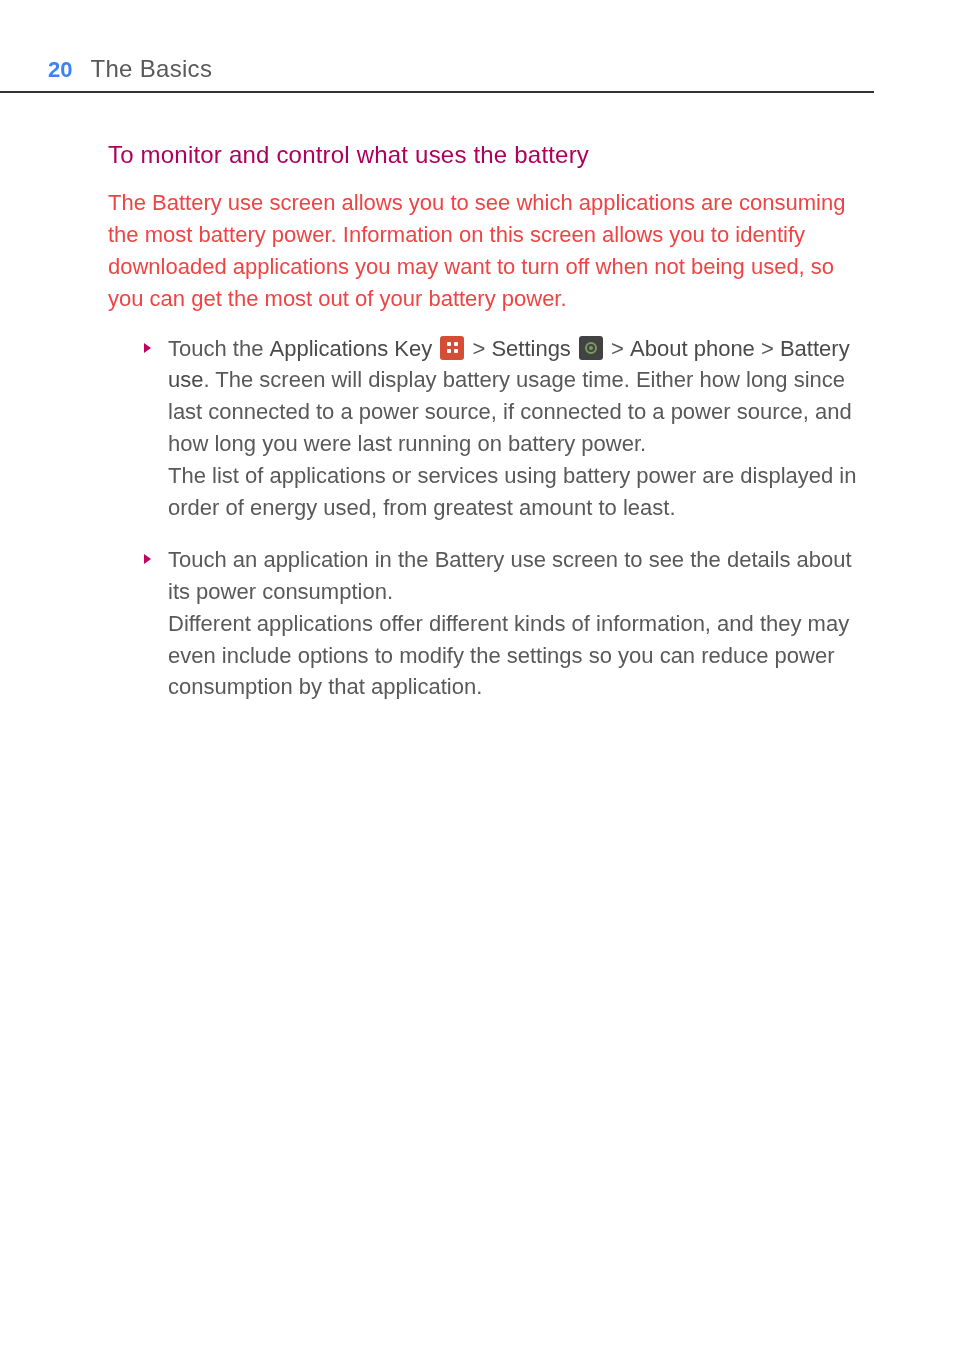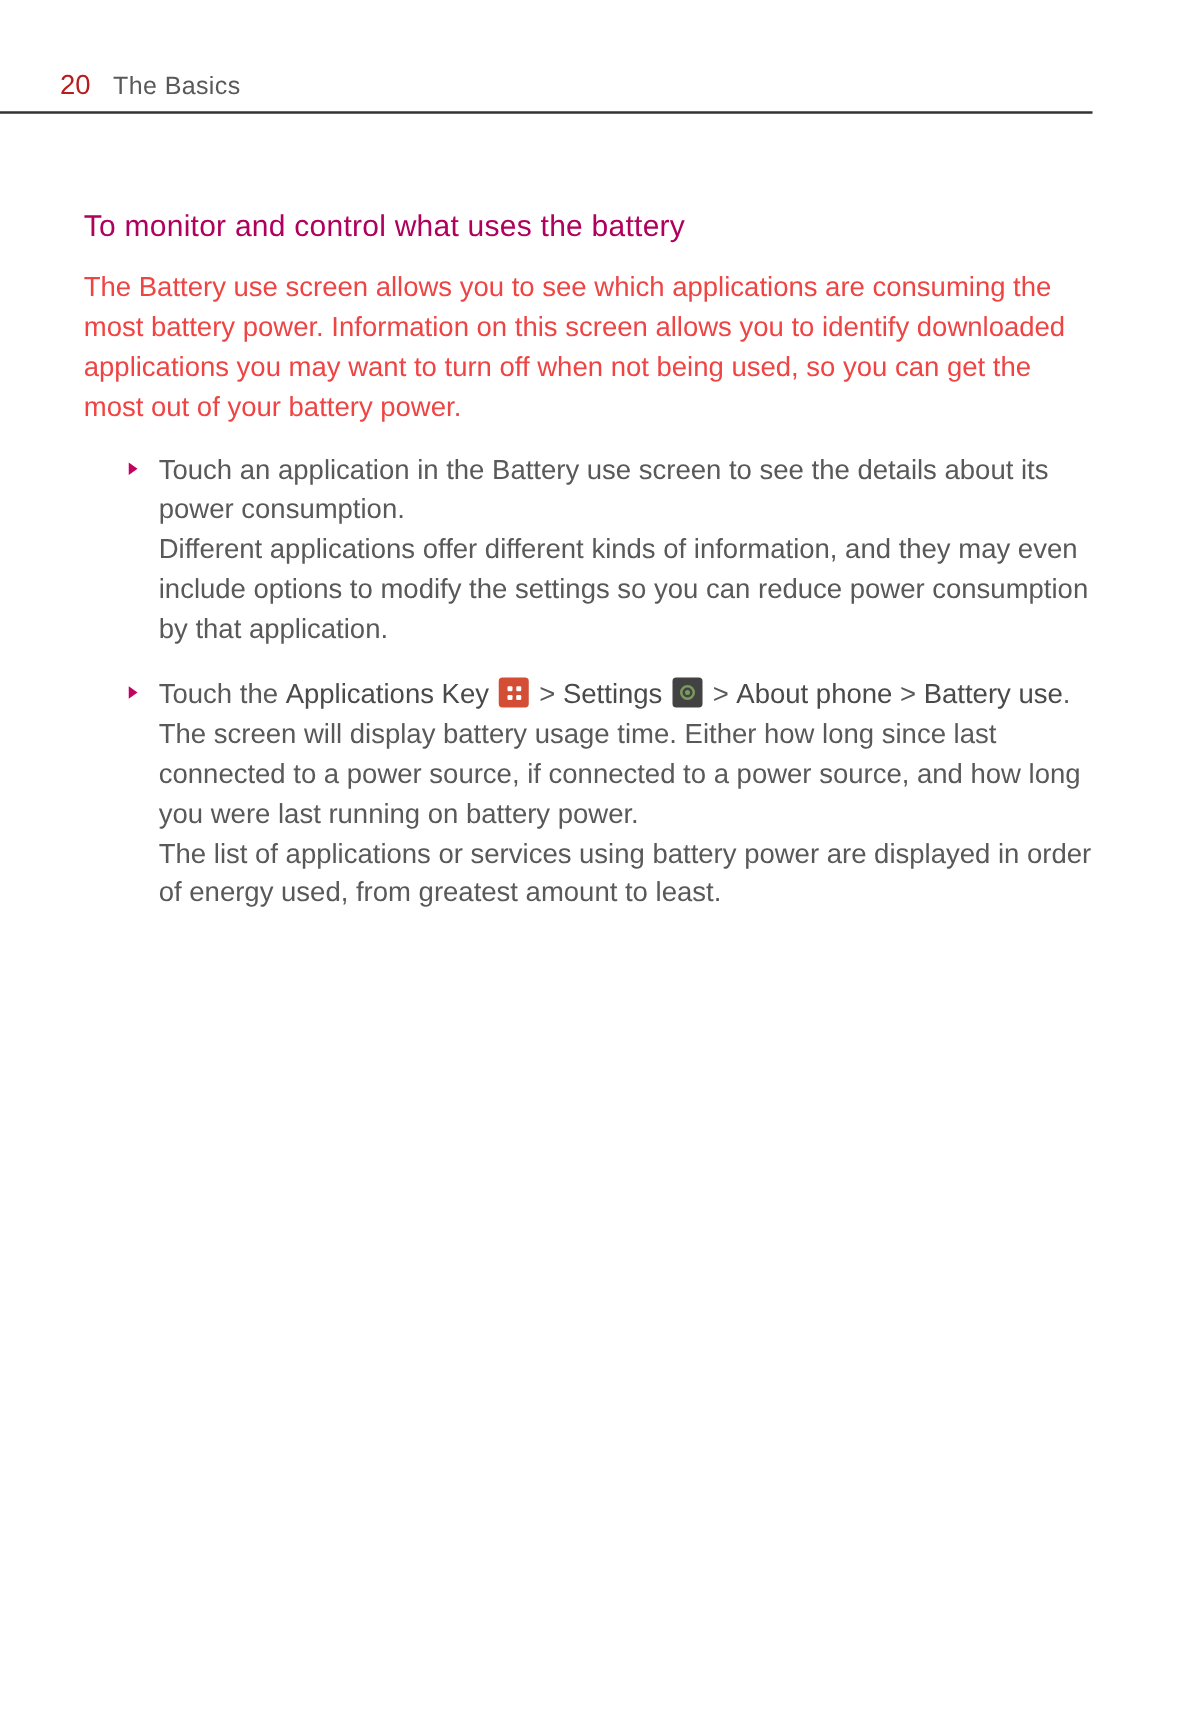--- a/index.html
+++ b/index.html
@@ -18,33 +18,32 @@
     .header {
       display: flex;
       align-items: baseline;
       padding: 55px 0 8px 48px;
       border-bottom: 2px solid #333;
       margin-right: 80px;
       margin-left: 0;
     }
     .page-num {
       font-size: 22px;
-      color: #b91c1c;
-      font-weight: 400;
+      color: #3b82f6;
+      font-weight: 700;
       margin-right: 18px;
     }
     .header-title {
-      font-size: 20px;
+      font-size: 24px;
       color: #595959;
       font-weight: 400;
       letter-spacing: 0.3px;
     }
     .content {
-      padding: 48px 80px 0 67px;
-      margin-top: 29px;
+      padding: 48px 80px 0 108px;
     }
     .section-heading {
       color: #b0005d;
       font-size: 24px;
       font-weight: 400;
       margin-bottom: 18px;
       letter-spacing: 0.2px;
     }
     .intro-para {
       font-size: 22px;
@@ -140,35 +139,35 @@
 </div>
 
 <div class="content">
   <h2 class="section-heading">To monitor and control what uses the battery</h2>
 
   <p class="intro-para">The Battery use screen allows you to see which applications are consuming the most battery power. Information on this screen allows you to identify downloaded applications you may want to turn off when not being used, so you can get the most out of your battery power.</p>
 
   <ul class="bullet-list">
     <li class="bullet-item">
       <span class="bullet-arrow"></span>
-      <span>Touch an application in the Battery use screen to see the details about its power consumption.</span>
-      <br>
-      <span>Different applications offer different kinds of information, and they may even include options to modify the settings so you can reduce power consumption by that application.</span>
-    </li>
-    <li class="bullet-item">
-      <span class="bullet-arrow"></span>
       <span>Touch the </span><span class="medium">Applications Key</span>
       <span class="icon-inline apps-icon">
         <span class="apps-dots">
           <span class="apps-dot"></span>
             <span class="apps-dot"></span>
             <span class="apps-dot"></span>
             <span class="apps-dot"></span>
         </span>
       </span><span class="gt"> &gt; </span><span class="medium">Settings</span>
       <span class="icon-inline settings-icon">
         <span class="settings-circle"></span>
       </span><span class="gt"> &gt; </span><span class="medium">About phone</span><span class="gt"> &gt; </span><span class="medium">Battery use</span><span>. The screen will display battery usage time. Either how long since last connected to a power source, if connected to a power source, and how long you were last running on battery power.</span>
       <br>
       <span>The list of applications or services using battery power are displayed in order of energy used, from greatest amount to least.</span>
     </li>
+    <li class="bullet-item">
+      <span class="bullet-arrow"></span>
+      <span>Touch an application in the Battery use screen to see the details about its power consumption.</span>
+      <br>
+      <span>Different applications offer different kinds of information, and they may even include options to modify the settings so you can reduce power consumption by that application.</span>
+    </li>
   </ul>
 </div>
 
 </body></html>

